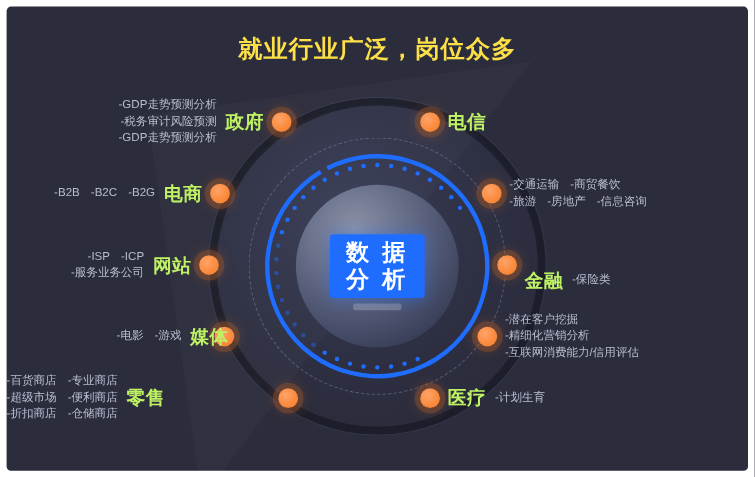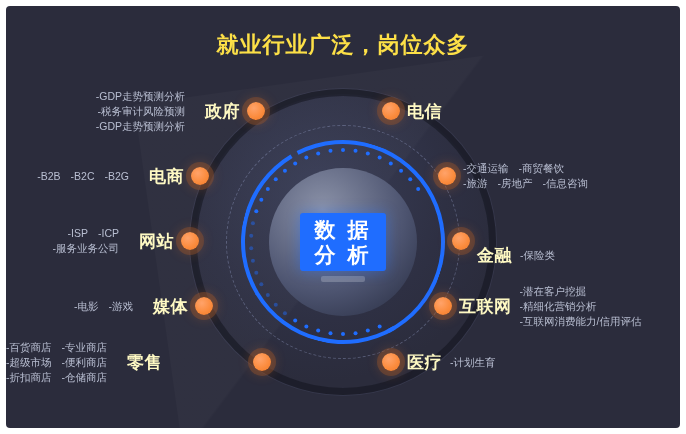--- a/index.html
+++ b/index.html
@@ -76,23 +76,23 @@
   }
 
   
   .node{position:absolute;width:18px;height:18px;border-radius:50%;
     background:radial-gradient(circle at 38% 34%, #ffa36a 0%, #fb8c3e 55%, #ef7a28 100%);
     box-shadow:0 0 0 5px rgba(150,84,44,0.42), 0 0 12px 4px rgba(243,123,44,0.22);
   }
 
   
   .grp{position:absolute;display:flex;align-items:center;white-space:nowrap;}
-  .grp.left{flex-direction:row;justify-content:flex-end;gap:12px;}
+  .grp.left{flex-direction:row;justify-content:flex-end;}
   .grp.right{flex-direction:row;justify-content:flex-start;}
-  .cat{color:#fef9c3;font-size:17px;font-weight:bold;letter-spacing:0.5px;}
+  .cat{color:#bef264;font-size:17px;font-weight:bold;letter-spacing:0.5px;}
   .left .cat{margin-left:8px;}
   .right .cat{margin-right:8px;}
   .subs{display:flex;flex-direction:column;color:#b9bfd2;font-size:10.5px;line-height:15px;}
   .subrow{display:flex;}
   .subrow span{margin-right:10px;}
   .subrow span:last-child{margin-right:0;}
   .left .subs{text-align:right;align-items:flex-end;}
   .right .subs{text-align:left;align-items:flex-start;}
 </style>
 </head>
@@ -196,21 +196,21 @@
           <div class="subrow">
             <span>-ISP</span>
             <span>-ICP</span>
           </div>
           <div class="subrow">
             <span>-服务业务公司</span>
           </div>
         </div>
         <div class="cat">网站</div>
       </div>
-      <div class="grp left" style="top: 300px; transform: translateY(-50%); left: 0px; width: 182px; justify-content: flex-end;">
+      <div class="grp left" style="top: 300px; transform: translateY(-50%); left: 0px; width: 182px; justify-content: flex-end; padding-left: 20px;">
         <div class="subs">
           <div class="subrow">
             <span>-电影</span>
             <span>-游戏</span>
           </div>
         </div>
         <div class="cat">媒体</div>
       </div>
       <div class="grp left" style="top: 356px; transform: translateY(-50%); left: 0px; width: 240px; justify-content: flex-start;">
         <div class="subs">
@@ -247,21 +247,20 @@
       </div>
       <div class="grp right" style="top: 249px; transform: translateY(-50%); left: 471px; right: 0px; justify-content: flex-start;">
         <div class="cat">金融</div>
         <div class="subs">
           <div class="subrow">
             <span>-保险类</span>
           </div>
         </div>
       </div>
       <div class="grp right" style="top: 300px; transform: translateY(-50%); left: 453px; right: 0px; justify-content: flex-start;">
-        <div class="cat">互联网</div>
         <div class="subs">
           <div class="subrow">
             <span>-潜在客户挖掘</span>
           </div>
           <div class="subrow">
             <span>-精细化营销分析</span>
           </div>
           <div class="subrow">
             <span>-互联网消费能力/信用评估</span>
           </div>

